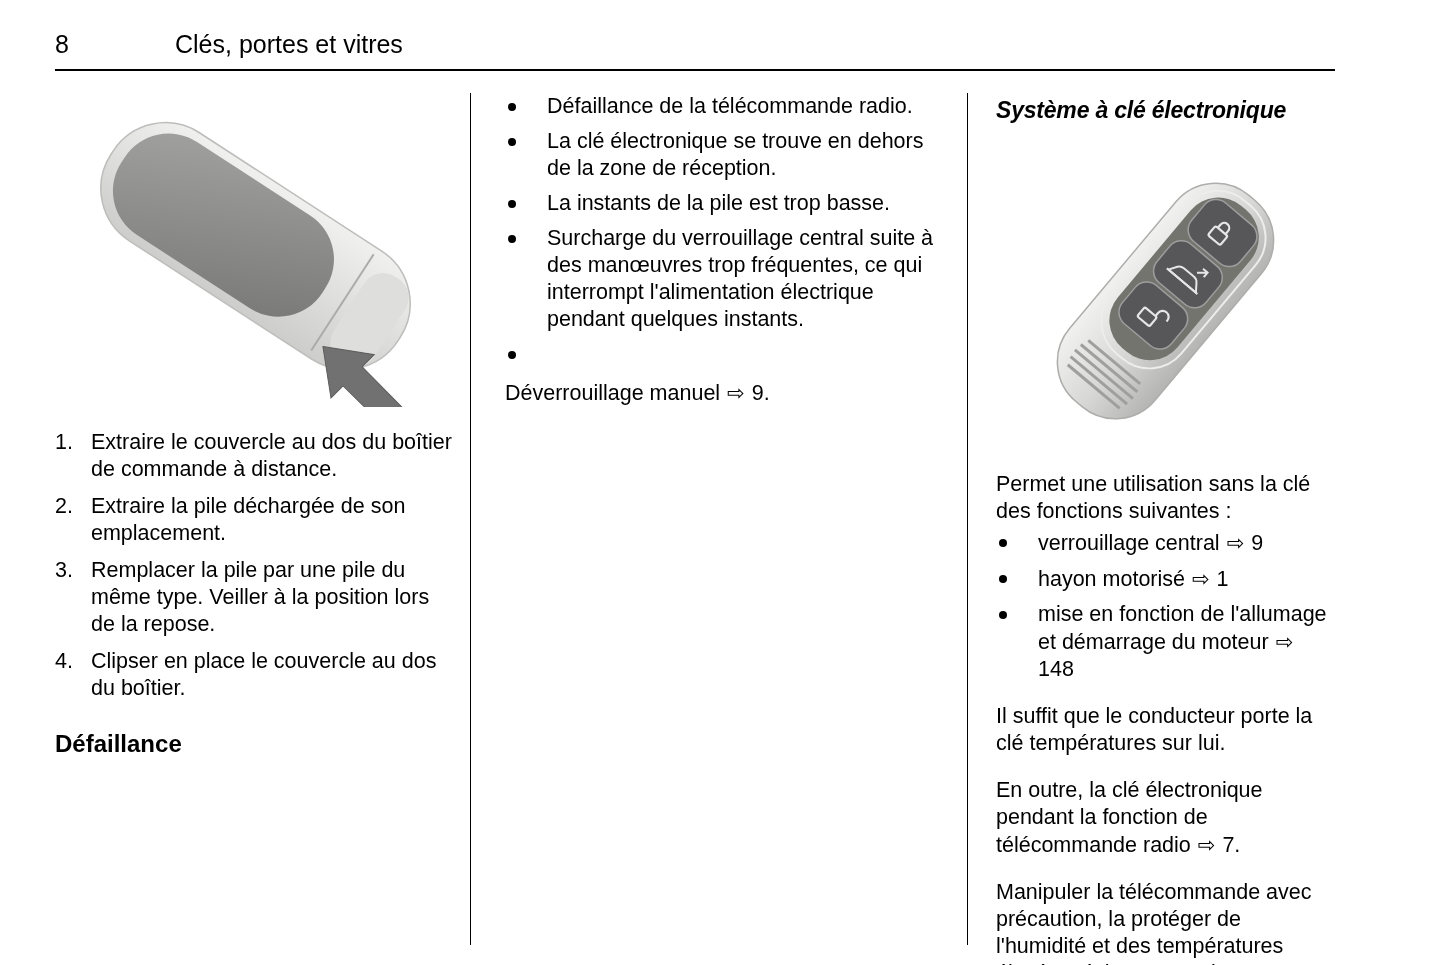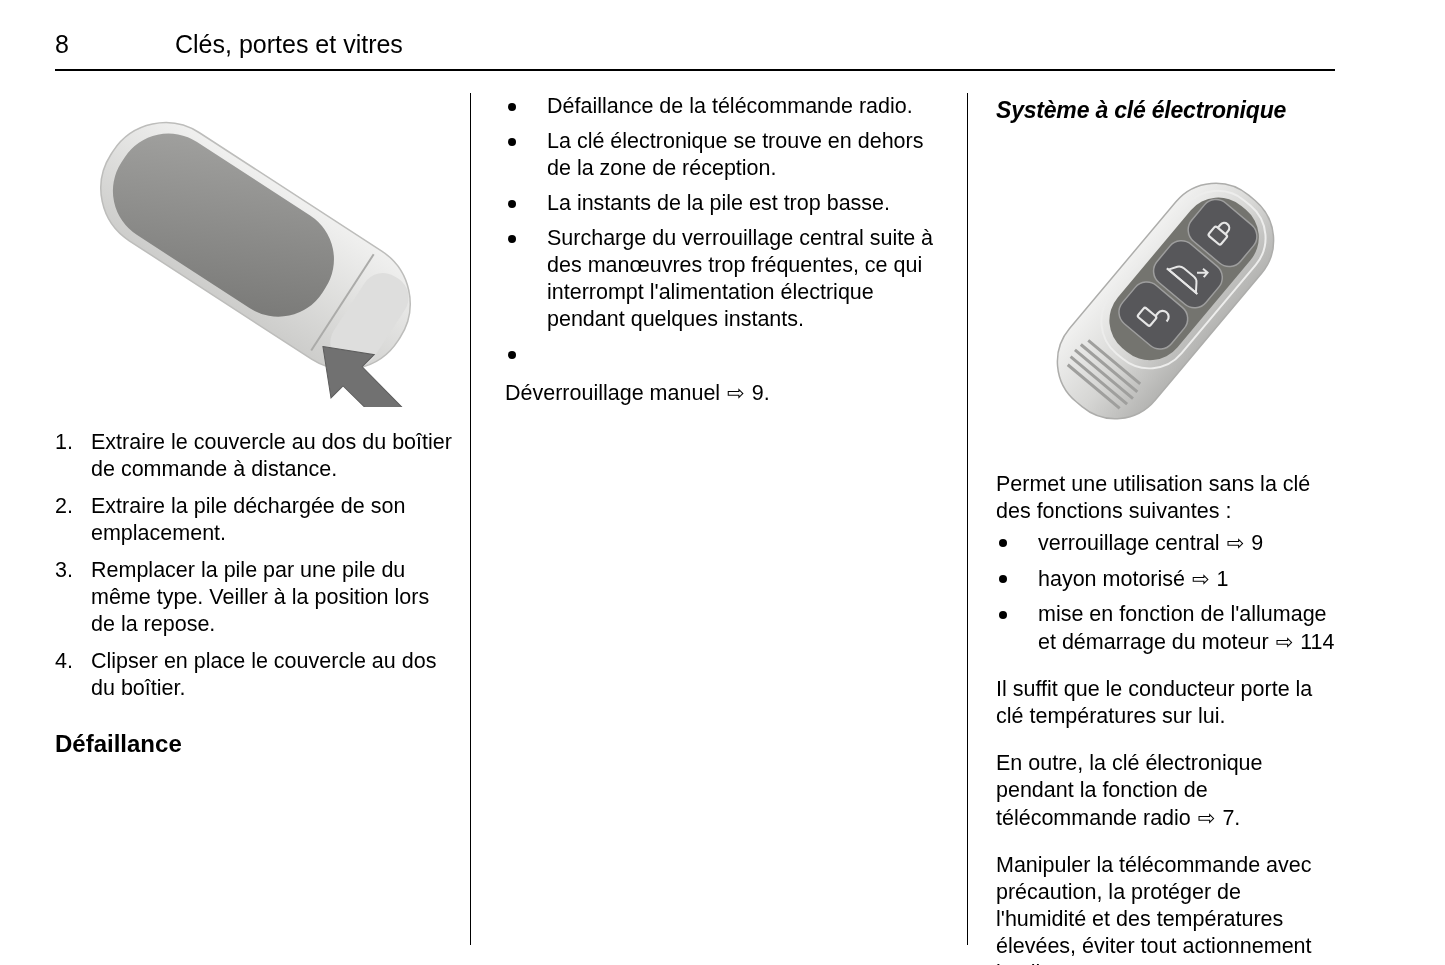--- a/index.html
+++ b/index.html
@@ -202,21 +202,21 @@
             <span>hayon motorisé</span>
             <span class="refsym">⇨</span>
             <span>1</span>
           </span>
         </li>
         <li>
           <span class="dot"></span>
           <span class="txt">
             <span>mise en fonction de l'allumage et démarrage du moteur</span>
             <span class="refsym">⇨</span>
-            <span>114</span>
+            <span>148</span>
           </span>
         </li>
       </ul>
 
       <p>Il suffit que le conducteur porte la clé températures sur lui.</p>
       <p>
         <span>En outre, la clé électronique pendant la fonction de télécommande radio</span>
         <span class="refsym">⇨</span>
         <span>7.</span>
       </p>

